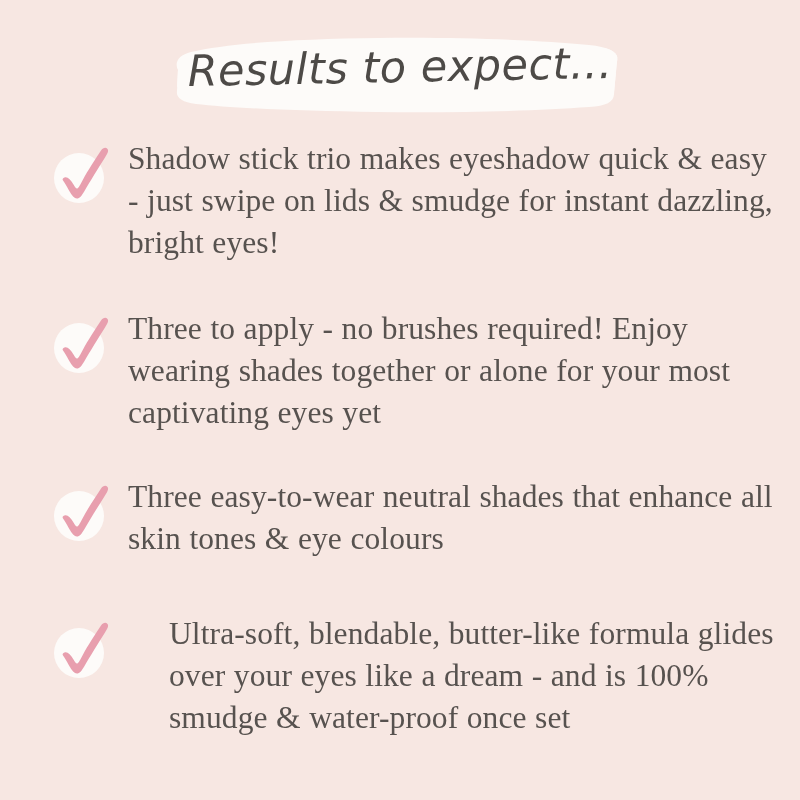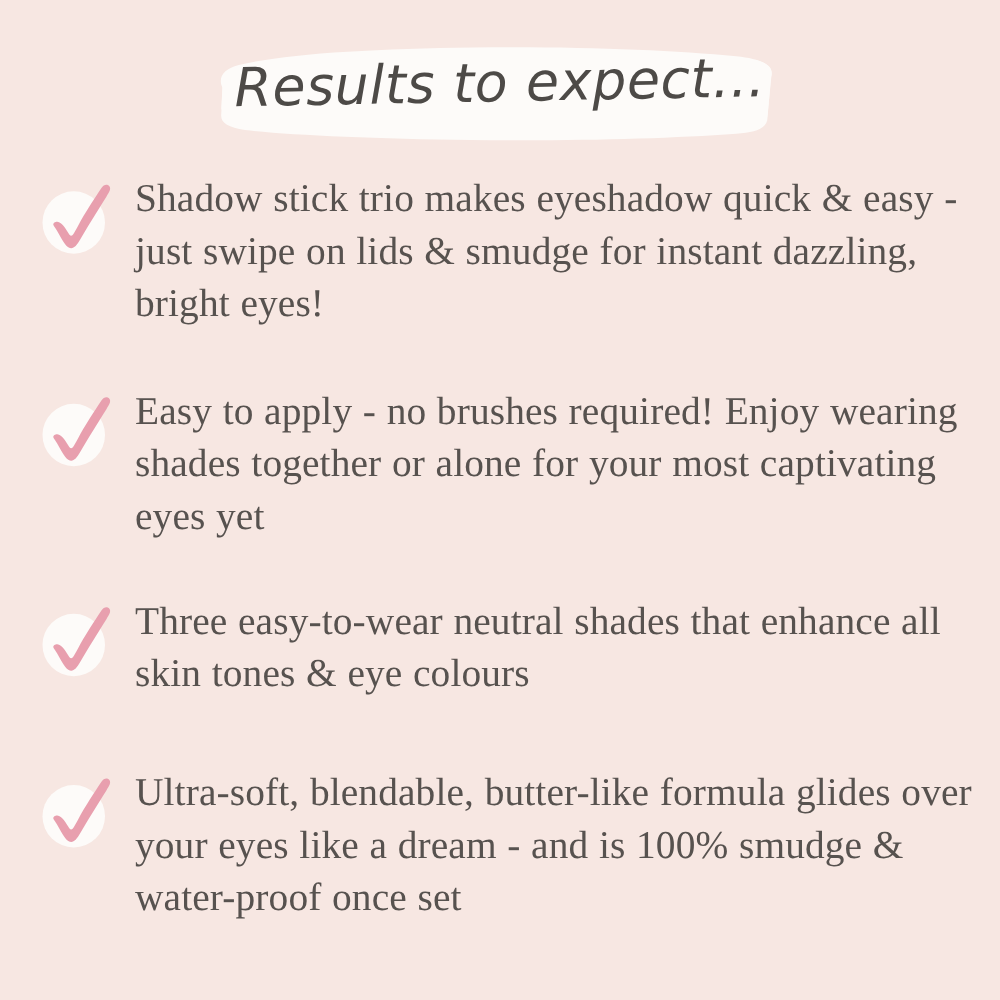--- a/index.html
+++ b/index.html
@@ -60,25 +60,25 @@
   .list {
     position: absolute;
     left: 0;
     top: 138px;
     width: 800px;
   }
   .item {
     position: relative;
     display: flex;
     align-items: flex-start;
-    padding-left: 32px;
+    padding-left: 52px;
     padding-right: 16px;
     margin-bottom: 44px;
   }
-  .item:last-child { margin-bottom: 0; }
+  .item:last-child { margin-bottom: 0; gap: 41px; }
 
   .check {
     position: relative;
     flex: 0 0 auto;
     width: 60px;
     height: 58px;
     margin-top: 8px;
     margin-right: 16px;
   }
   .check svg { display: block; width: 60px; height: 58px; }
@@ -142,21 +142,21 @@
         <svg viewBox="0 0 60 58">
           <circle cx="27" cy="32" r="25" fill="#fdfbf9"></circle>
           <path d="M12.5,31.5 C15.5,30.5 18.5,33.5 21.5,38.5
                    C23,41 24,42.5 25,42.5 C26.2,42.5 27.4,40.3 30.5,34.5
                    C36,24 43.5,13 49,4.5 C51,1.5 54,1 55.5,3
                    C57,5 55.5,7.5 53,11.5 C46,22.5 38,35.5 32.5,45
                    C29.5,50.2 27.5,52.5 25,52.5 C22.3,52.5 20,49.8 17,44.5
                    C14.5,40 12.5,36.5 11,34.5 C10,33 11,32 12.5,31.5 Z" fill="#e89fae"></path>
         </svg>
       </span>
-      <div class="item-text">Easy to apply - no brushes required! Enjoy wearing shades together or alone for your most captivating eyes yet</div>
+      <div class="item-text">Three to apply - no brushes required! Enjoy wearing shades together or alone for your most captivating eyes yet</div>
     </div>
 
     <div class="item r3">
       <span class="check">
         <svg viewBox="0 0 60 58">
           <circle cx="27" cy="32" r="25" fill="#fdfbf9"></circle>
           <path d="M12.5,31.5 C15.5,30.5 18.5,33.5 21.5,38.5
                    C23,41 24,42.5 25,42.5 C26.2,42.5 27.4,40.3 30.5,34.5
                    C36,24 43.5,13 49,4.5 C51,1.5 54,1 55.5,3
                    C57,5 55.5,7.5 53,11.5 C46,22.5 38,35.5 32.5,45

